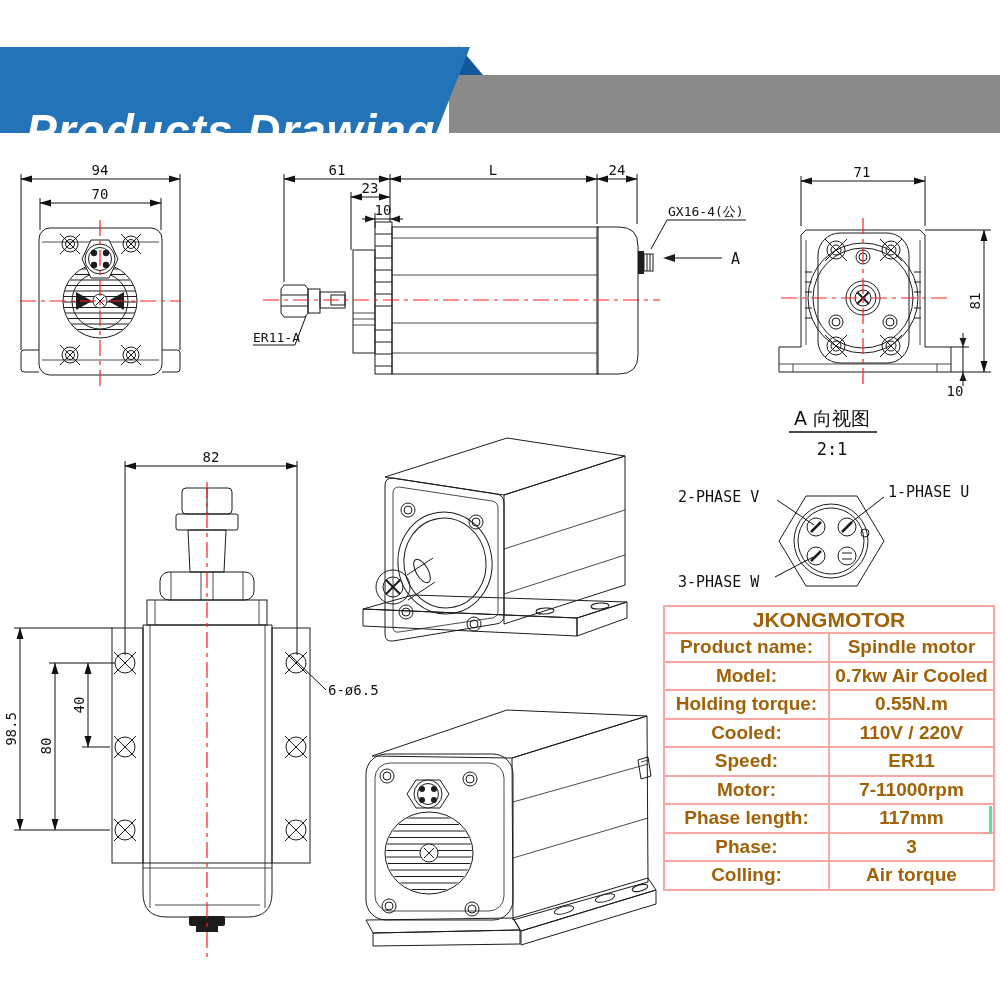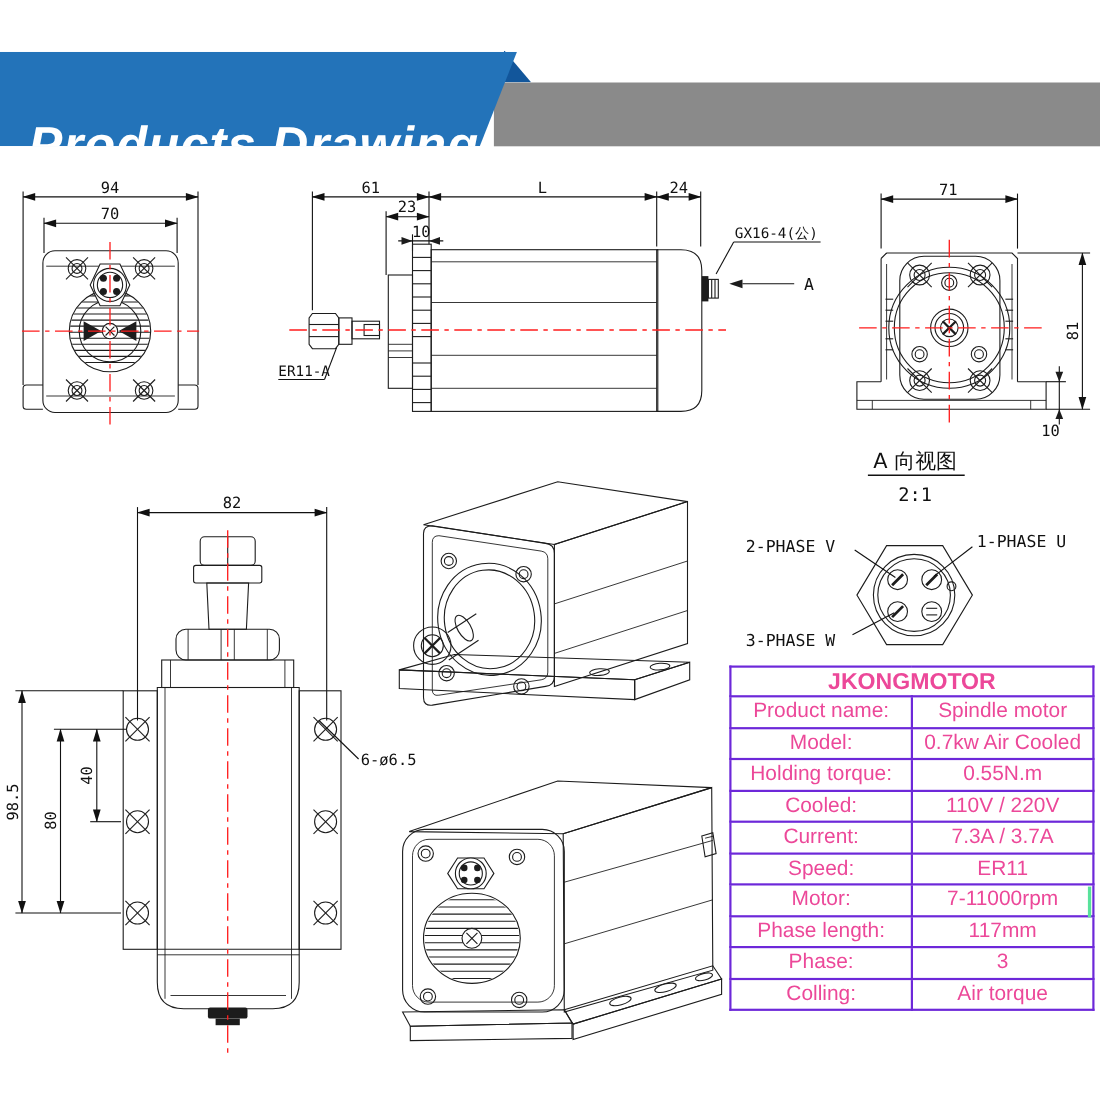--- a/index.html
+++ b/index.html
@@ -23,24 +23,24 @@
   svg.v .cl{stroke:#ff1d1d;stroke-width:1.2;stroke-dasharray:16 5 4 5;}
   svg.v text{fill:#111;stroke:none;font-family:"DejaVu Sans Mono","Liberation Mono",monospace;
              font-size:14px;}
   svg.v text.s13{font-size:13px;}
   svg.v text.s15{font-size:15px;}
   svg.v text.cn{font-size:19px;font-family:"DejaVu Sans",sans-serif;}
   svg.v text.sc{font-size:17px;}
   
   table.spec{position:absolute;left:663px;top:605px;width:332px;border-collapse:collapse;
              table-layout:fixed;background:#fff;}
-  table.spec th,table.spec td{border:2px solid #6d28d9;text-align:center;color:#ec4899;
+  table.spec th,table.spec td{border:2px solid #fca5a5;text-align:center;color:#a16207;
              padding:0;overflow:hidden;white-space:nowrap;}
   table.spec th{height:25px;font-size:21px;font-weight:bold;}
-  table.spec td{height:26.5px;font-size:19px;font-weight:400;margin-top:48px;}
+  table.spec td{height:26.5px;font-size:19px;font-weight:700;margin-top:48px;}
   table.spec td.lbl{width:150px;}
   .green-mark{position:absolute;left:989px;top:806px;width:3px;height:28px;background:#58e29b;}
 </style>
 </head>
 <body>
 
 <div class="page">
 
   <div class="banner-gray"></div>
   <div class="banner-fold"></div>
@@ -550,24 +550,20 @@
         </tr>
     <tr>
           <td class="lbl">Holding torque:</td>
           <td>0.55N.m</td>
         </tr>
     <tr>
           <td class="lbl">Cooled:</td>
           <td>110V / 220V</td>
         </tr>
     <tr>
-          <td class="lbl">Current:</td>
-          <td>7.3A / 3.7A</td>
-        </tr>
-    <tr>
           <td class="lbl">Speed:</td>
           <td>ER11</td>
         </tr>
     <tr>
           <td class="lbl">Motor:</td>
           <td>7-11000rpm</td>
         </tr>
     <tr>
           <td class="lbl">Phase length:</td>
           <td>117mm</td>

